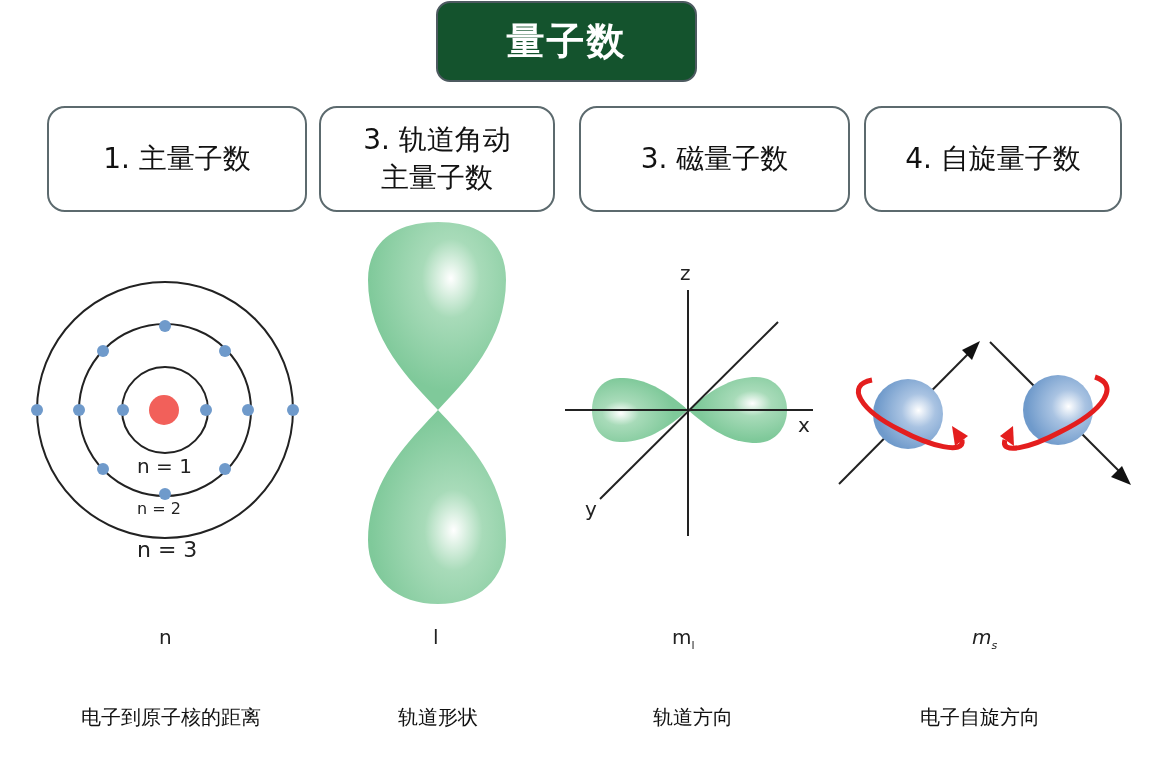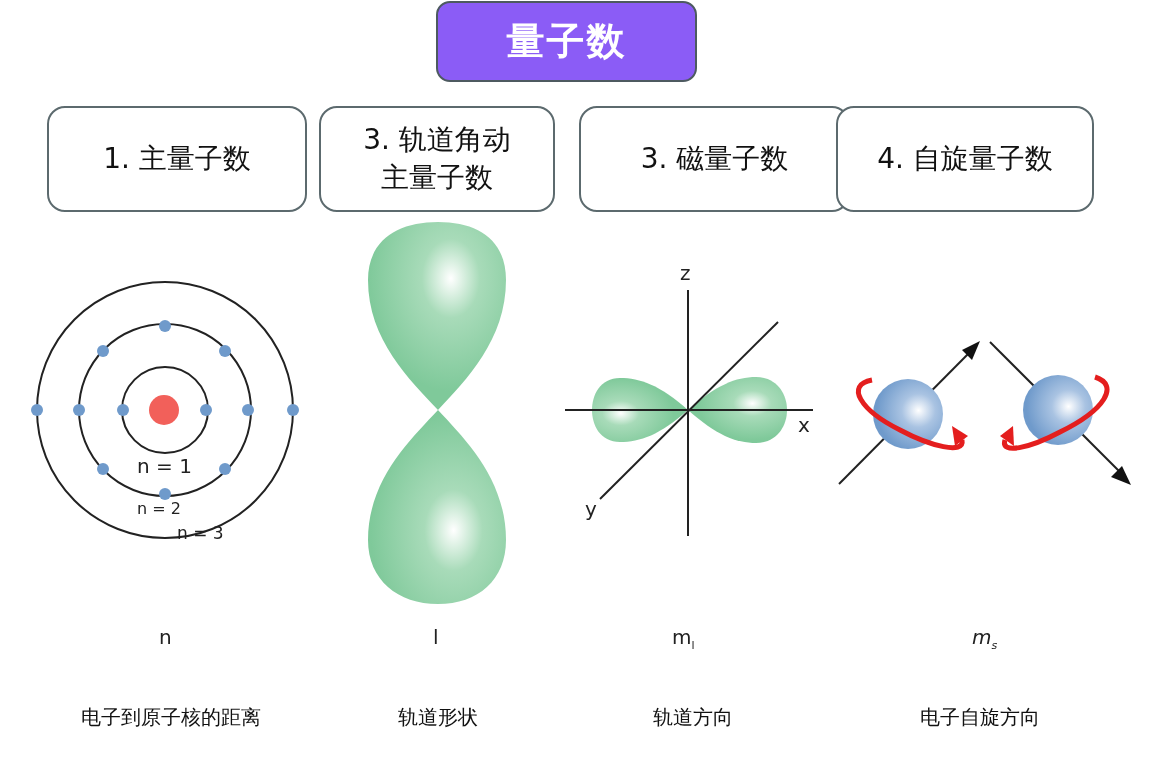--- a/index.html
+++ b/index.html
@@ -1,17 +1,17 @@
 <!DOCTYPE html>
 <html><head>
 <meta charset="utf-8">
 <style>
   html,body{margin:0;padding:0;background:#fff;}
   body{width:1149px;height:758px;position:relative;overflow:hidden;font-family:"DejaVu Sans",sans-serif;}
-  .title-box{position:absolute;left:436px;top:1px;width:261px;height:81px;background:#8b5cf6;border:2px solid #4d5a60;border-radius:14px;box-sizing:border-box;color:#fff;font-size:38px;font-weight:bold;display:flex;align-items:center;justify-content:center;letter-spacing:2px;}
+  .title-box{position:absolute;left:436px;top:1px;width:261px;height:81px;background:#14532d;border:2px solid #4d5a60;border-radius:14px;box-sizing:border-box;color:#fff;font-size:38px;font-weight:bold;display:flex;align-items:center;justify-content:center;letter-spacing:2px;}
   .cat-box{position:absolute;top:106px;height:106px;border:2px solid #5c6a6e;border-radius:18px;box-sizing:border-box;display:flex;align-items:center;justify-content:center;text-align:center;font-size:28px;color:#111;line-height:38px;background:#fff;}
   .symbol{position:absolute;top:625px;font-size:20px;color:#222;font-family:"DejaVu Sans",sans-serif;}
   .symbol sub{font-size:11px;}
   .desc{position:absolute;top:704px;font-size:20px;color:#111;text-align:center;}
   svg{position:absolute;overflow:visible;}
   .lbl{font-family:"DejaVu Sans",sans-serif;font-size:20px;fill:#222;}
 </style>
 </head>
 <body>
 
@@ -22,21 +22,21 @@
 <div class="cat-box" style="left:47px;width:260px;">
     <span>1. 主量子数</span>
   </div>
 <div class="cat-box" style="left:319px;width:236px;flex-direction:column;">
     <span>3. 轨道角动</span>
     <span>主量子数</span>
   </div>
 <div class="cat-box" style="left:579px;width:271px;">
     <span>3. 磁量子数</span>
   </div>
-<div class="cat-box" style="left:836px;width:258px;">
+<div class="cat-box" style="left:864px;width:258px;">
     <span>4. 自旋量子数</span>
   </div>
 
 <svg style="left:0;top:0;" width="1149" height="758">
   <circle cx="165" cy="410" r="128" fill="none" stroke="#222" stroke-width="2"></circle>
   <circle cx="165" cy="410" r="86" fill="none" stroke="#222" stroke-width="2"></circle>
   <circle cx="165" cy="410" r="43" fill="none" stroke="#222" stroke-width="2"></circle>
   <circle cx="164" cy="410" r="15" fill="#f2605a"></circle>
   <g fill="#6f9acb">
     <circle cx="37" cy="410" r="6"></circle>
@@ -51,21 +51,21 @@
       <circle cx="225" cy="351" r="6"></circle>
     <circle cx="103" cy="469" r="6"></circle>
       <circle cx="225" cy="469" r="6"></circle>
   </g>
 </svg>
 <svg style="left:0;top:0;" width="1149" height="758">
   <text class="lbl" x="136" y="473"></text>
 </svg>
 <div style="position:absolute;left:137px;top:454px;font-size:20px;color:#222;">n = 1</div>
 <div style="position:absolute;left:137px;top:499px;font-size:16px;color:#222;">n = 2</div>
-<div style="position:absolute;left:137px;top:523px;font-size:17px;color:#222;margin-left:40px;">n = 3</div>
+<div style="position:absolute;left:137px;top:537px;font-size:22px;color:#222;">n = 3</div>
 
 <svg style="left:0;top:0;" width="1149" height="758">
   <defs>
     <radialGradient id="g1" cx="0.6" cy="0.3" r="0.6">
         <stop offset="0" stop-color="#ffffff"></stop>
         <stop offset="0.35" stop-color="#a8dbb9"></stop>
         <stop offset="1" stop-color="#7fc99a"></stop>
       </radialGradient>
     <radialGradient id="g2" cx="0.62" cy="0.62" r="0.6">
         <stop offset="0" stop-color="#ffffff"></stop>

